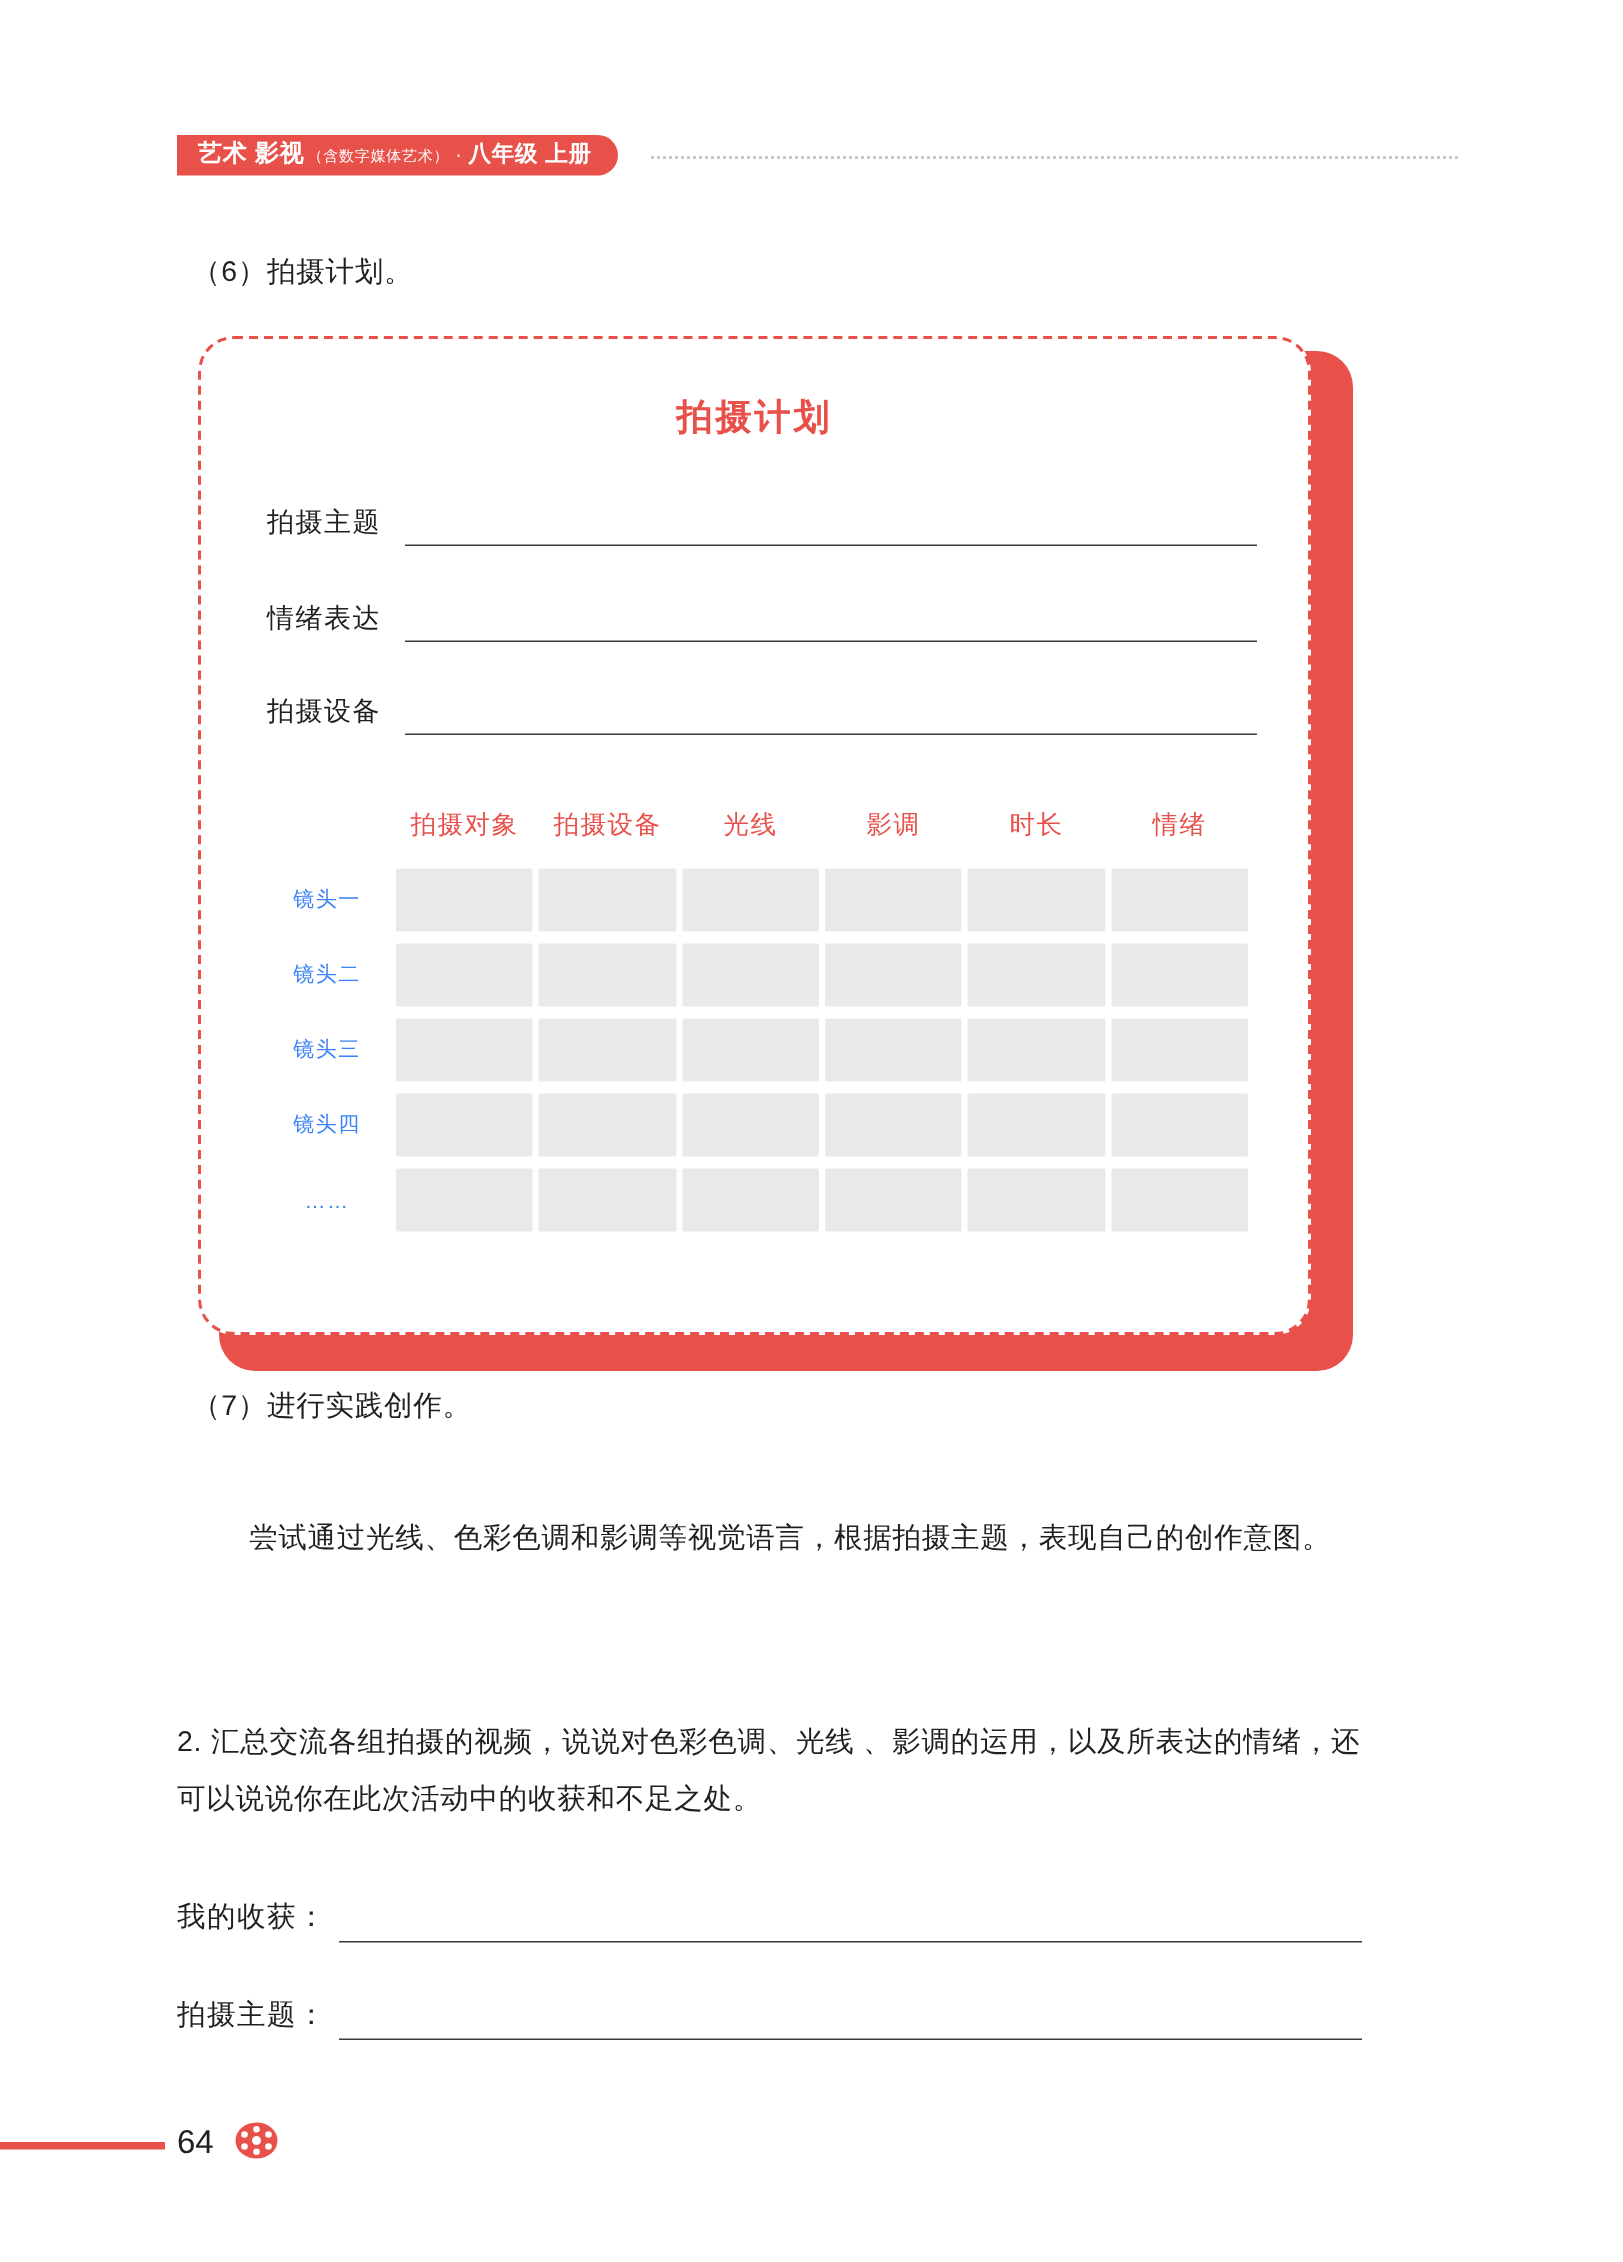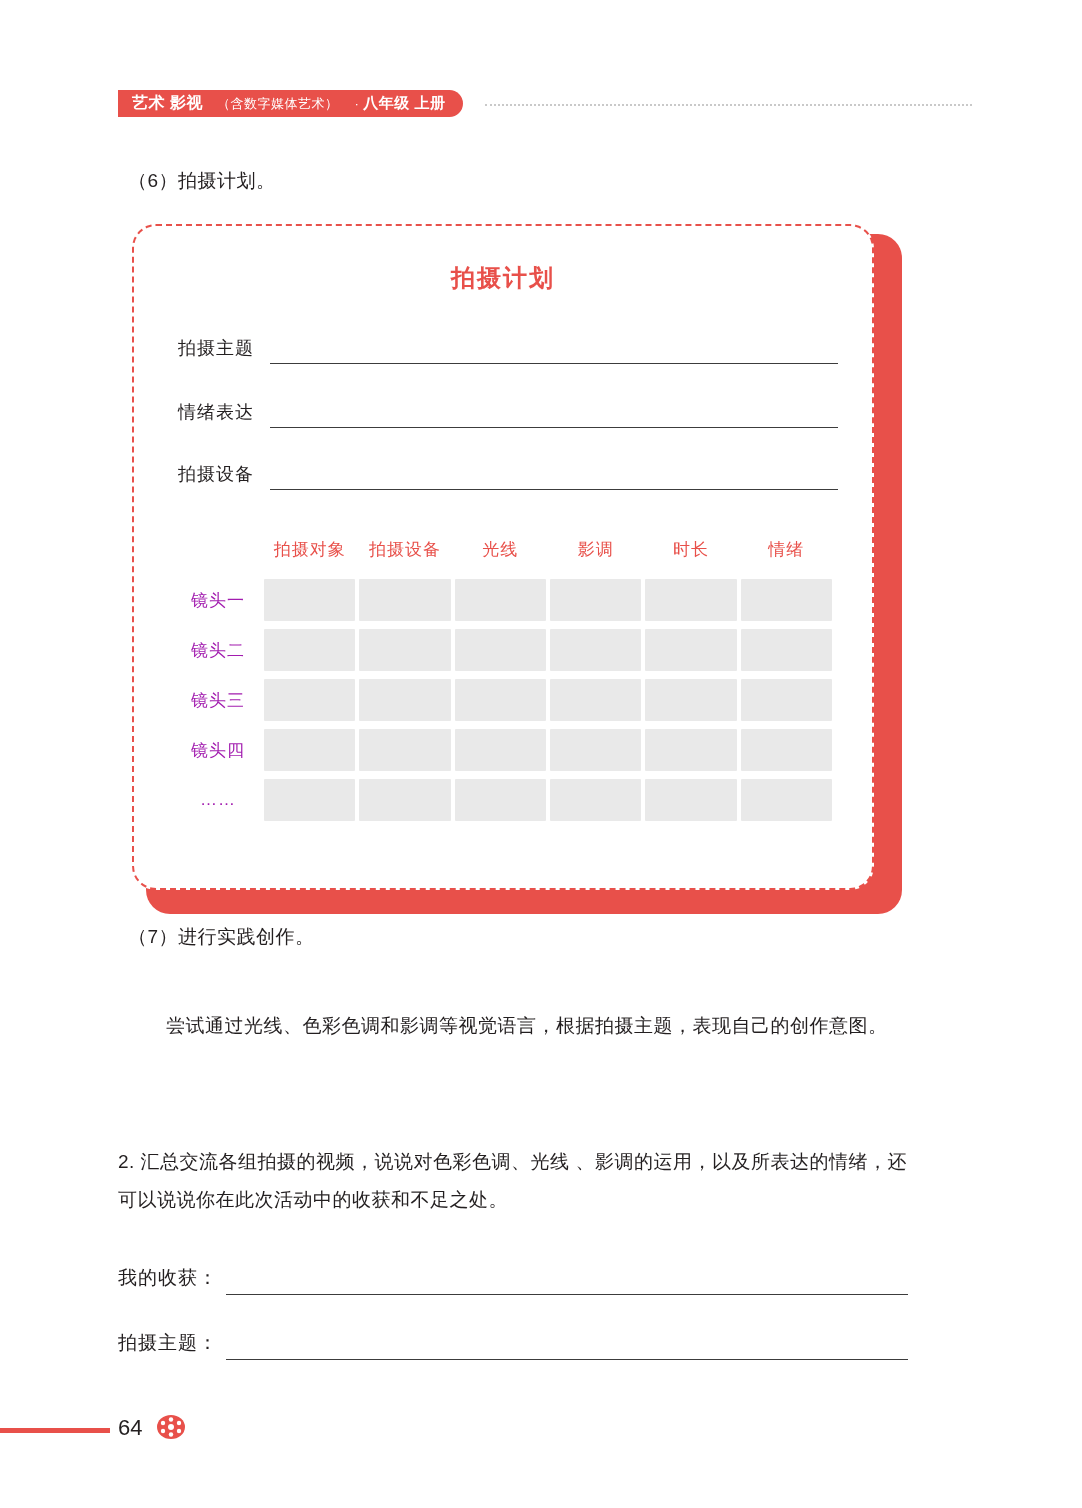--- a/index.html
+++ b/index.html
@@ -41,22 +41,22 @@
     white-space: nowrap;
     display: flex;
     align-items: baseline;
     letter-spacing: 0.5px;
   }
   .header-tag .strong {
     font-weight: bold;
     font-size: 16px;
   }
   .header-tag .small {
-    font-size: 13px;
-    margin: 0 14px;
+    font-size: 10px;
+    margin: 0 2px;
   }
   .header-tag .mid {
     font-size: 13px;
     margin-left: 2px;
   }
   .header-tag .grade {
     font-size: 15px;
     font-weight: bold;
     margin-left: 4px;
   }
@@ -174,22 +174,22 @@
     font-size: 17px;
     font-weight: normal;
     letter-spacing: 1px;
     padding: 4px 0 10px 0;
     text-align: center;
   }
   .tbl th.rowhead-col {
     width: 84px;
   }
   .tbl td.rowhead {
-    color: #a21caf;
-    font-size: 17px;
+    color: #3b82f6;
+    font-size: 14px;
     letter-spacing: 1px;
     text-align: center;
     background: transparent;
     width: 84px;
   }
   .tbl td.cell {
     background: #e9e9e9;
     height: 40px;
     border-radius: 1px;
   }

